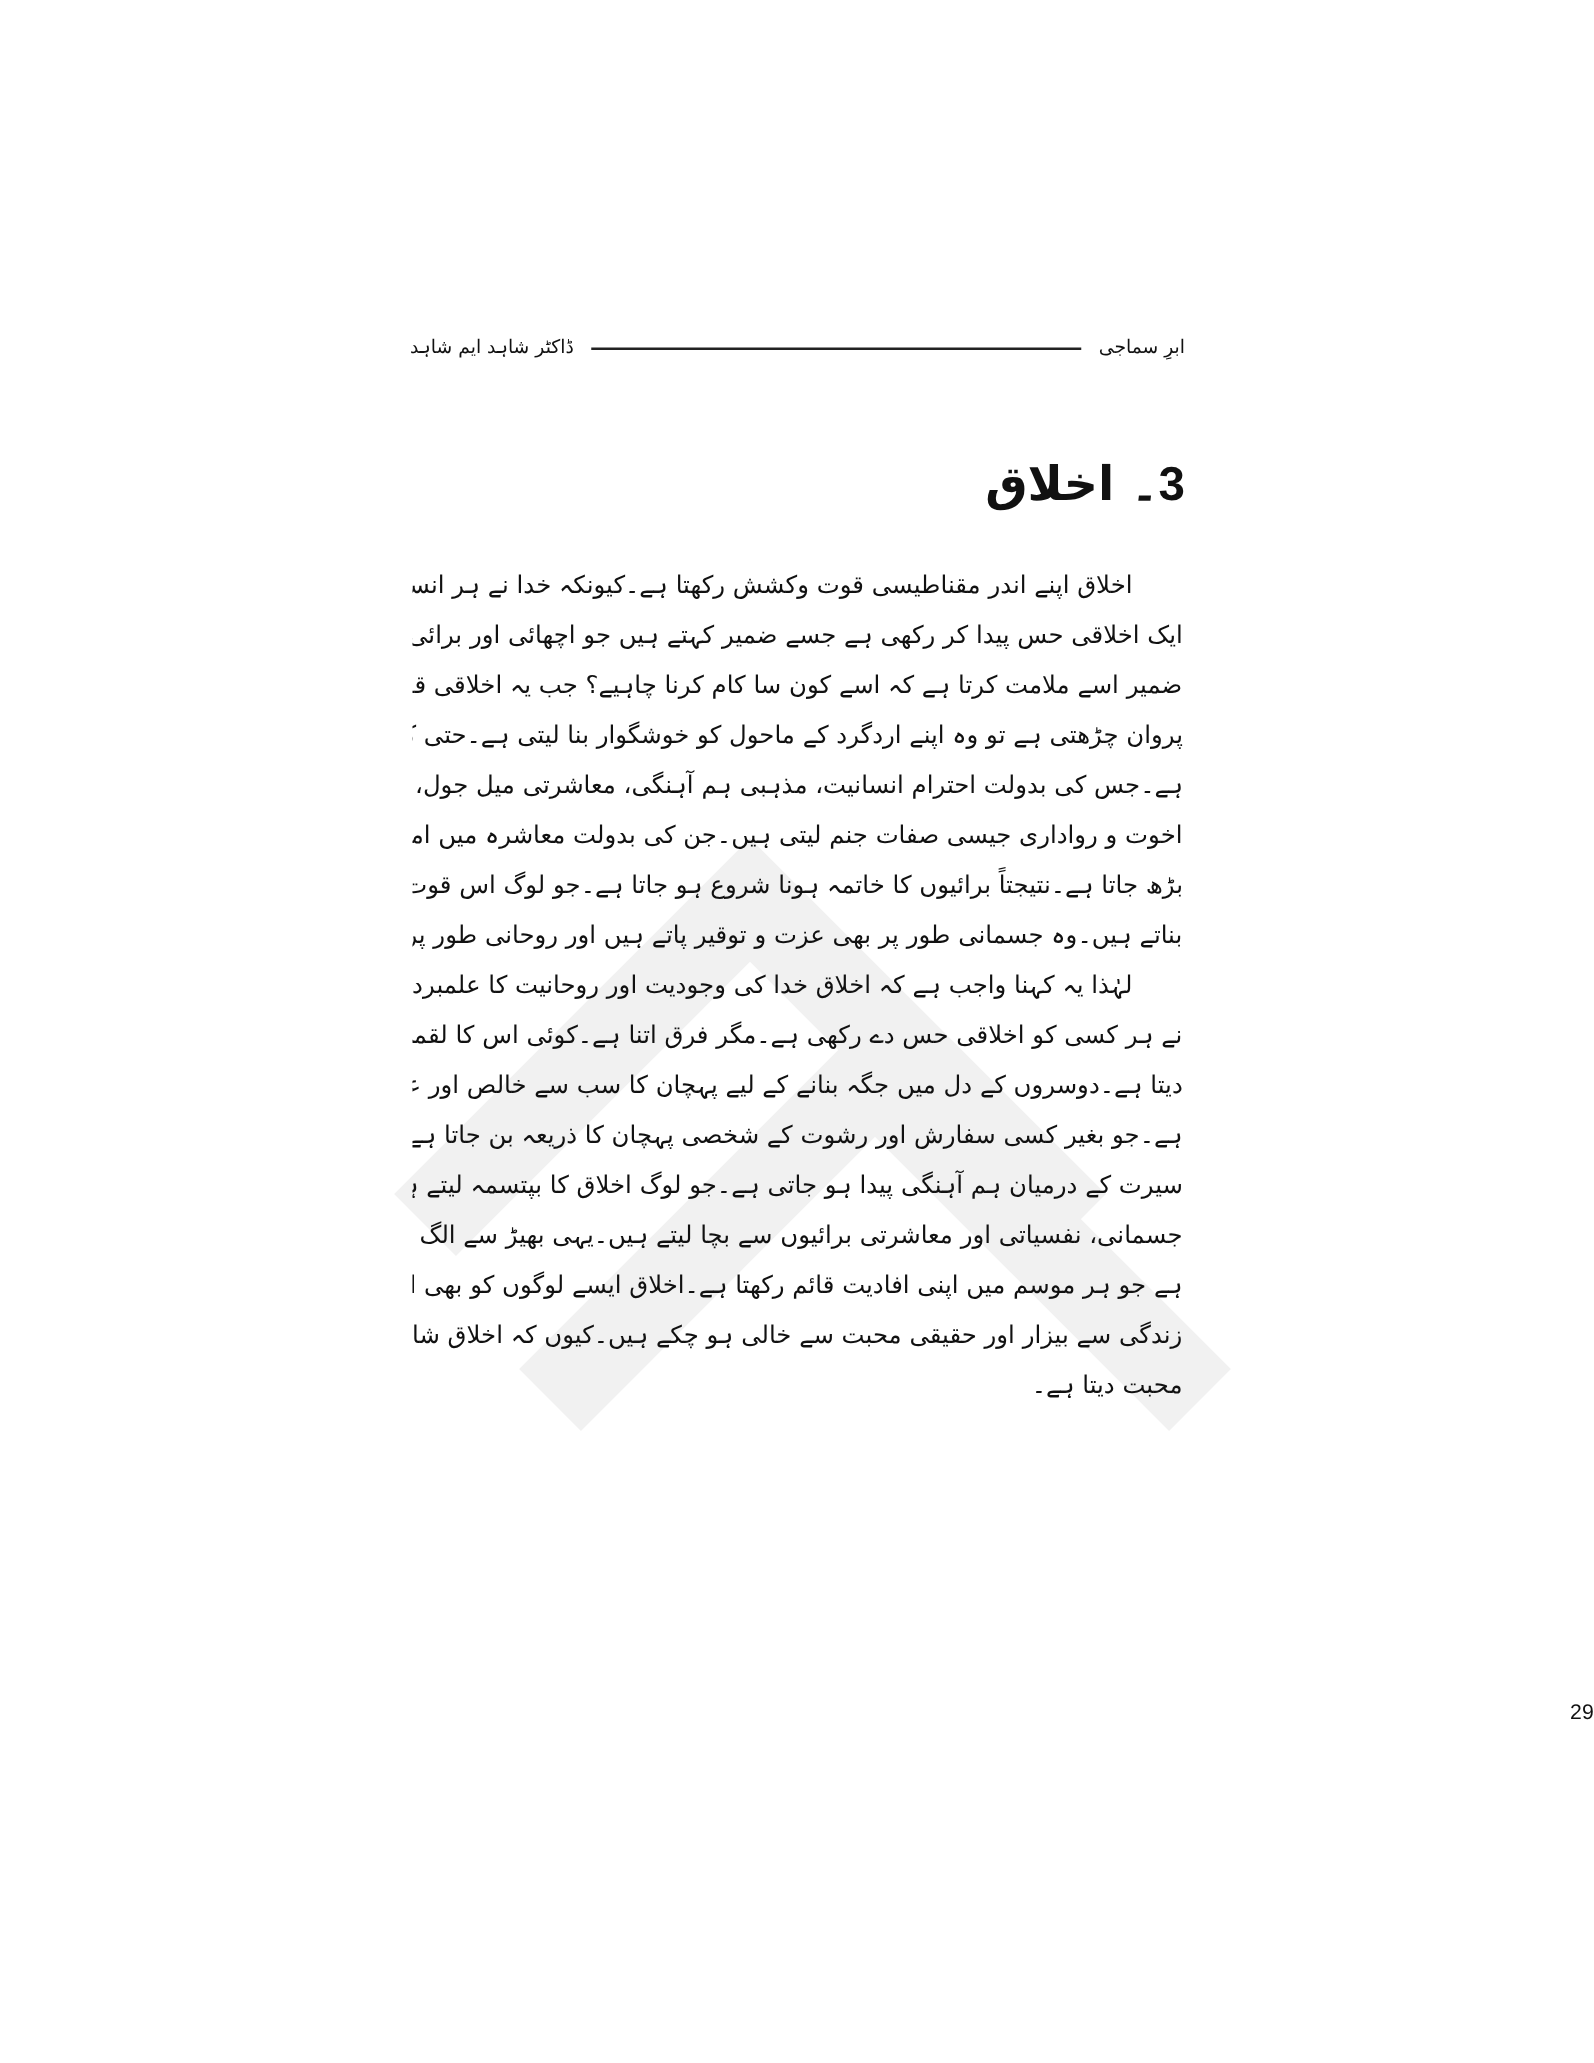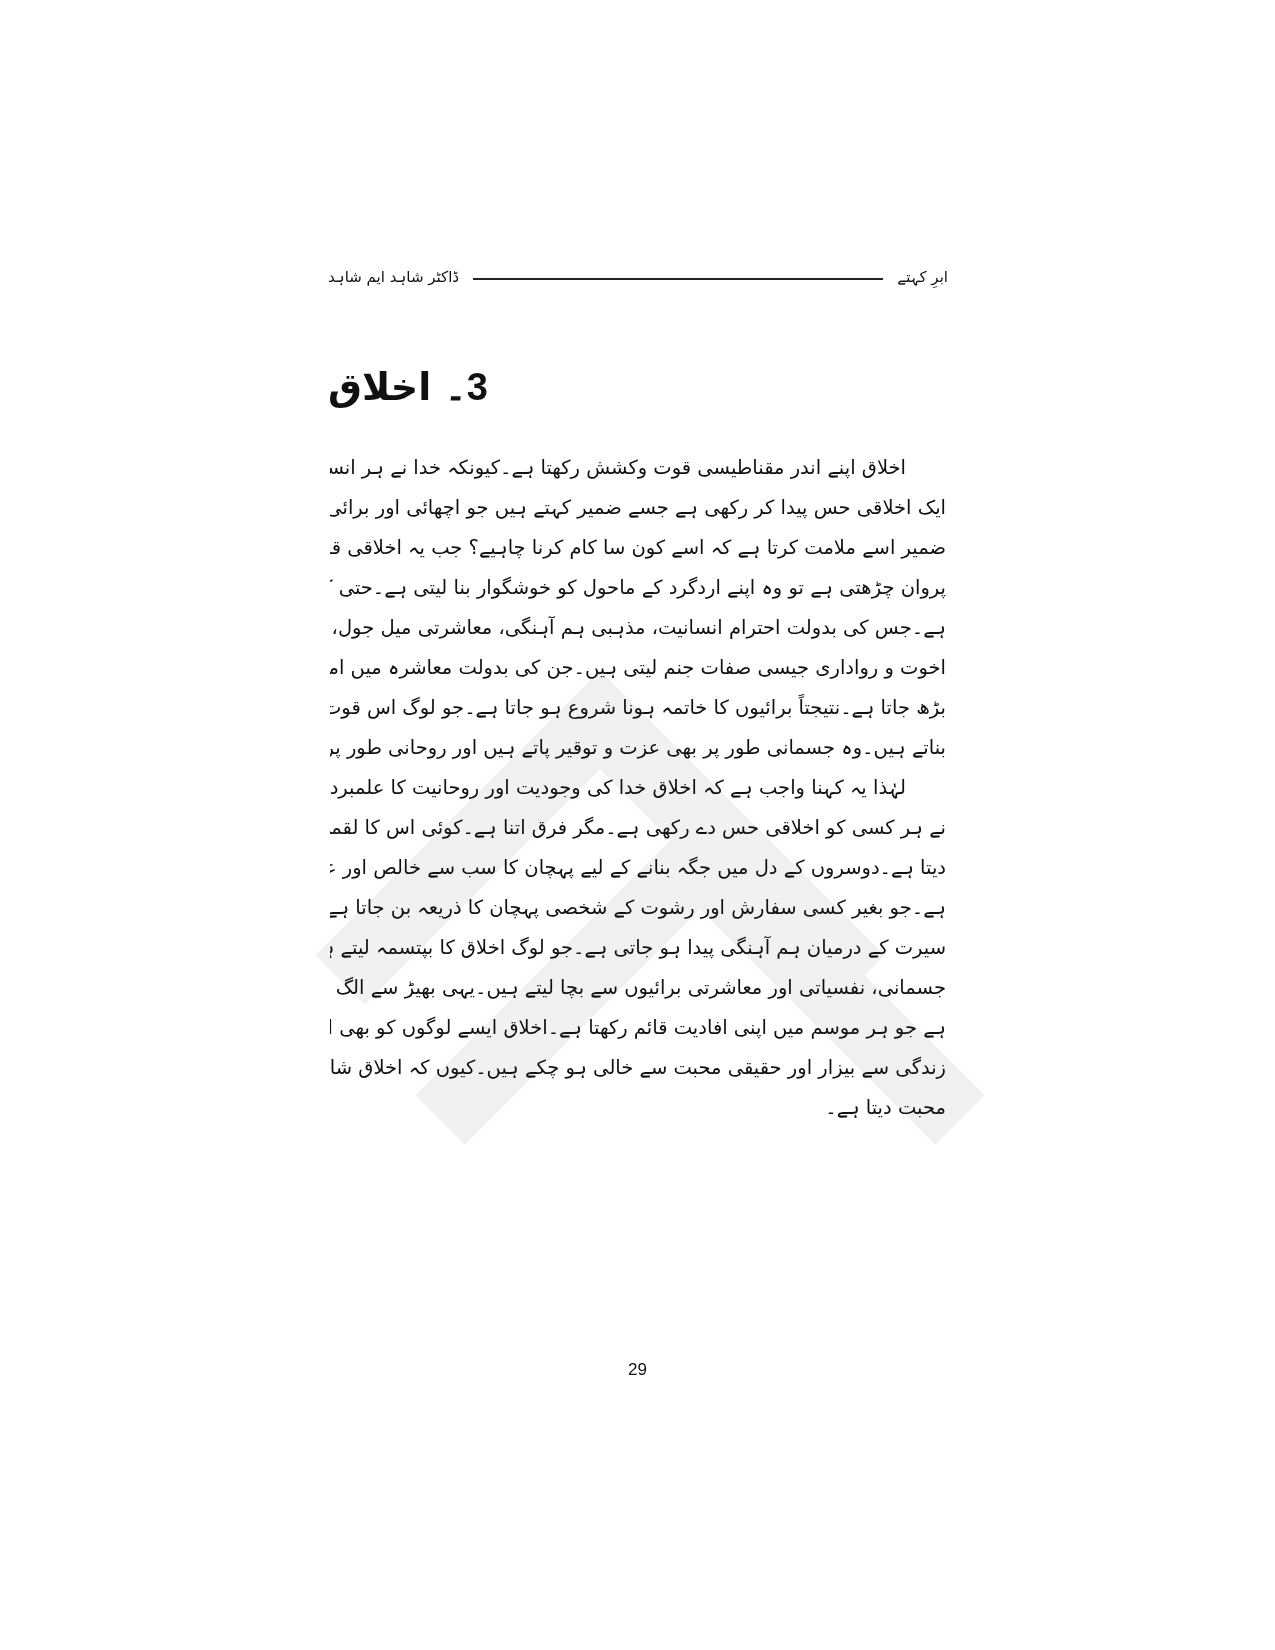--- a/index.html
+++ b/index.html
@@ -4,45 +4,45 @@
   <style>
     html, body { margin: 0; padding: 0; background: #ffffff; }
     body { width: 1275px; height: 1650px; position: relative; overflow: hidden;
            font-family: "DejaVu Sans", sans-serif; color: #111; }
     .watermark { position: absolute; left: 300px; top: 560px; width: 700px; height: 700px; pointer-events: none; }
     .running-header { position: absolute; left: 328px; top: 262px; width: 620px; height: 30px;
       direction: rtl; display: flex; align-items: center; gap: 14px; }
     .running-header .book { font-size: 15px; white-space: nowrap; }
     .running-header .rule { flex: 1; height: 2px; background: #222; margin-top: 4px; }
     .running-header .author { font-size: 15px; white-space: nowrap; }
-    .chapter-title { position: absolute; left: 328px; top: 365px; width: 620px; text-align: left;
+    .chapter-title { position: absolute; left: 328px; top: 365px; width: 620px; text-align: right;
       direction: rtl; font-size: 38px; font-weight: bold; }
     .chapter-title .num { font-family: "Liberation Sans", sans-serif; }
     .body-text { position: absolute; left: 330px; top: 448px; width: 616px; direction: rtl; }
     .para { margin: 0; font-size: 19.5px; line-height: 40px; text-align: justify; text-align-last: right; }
     .para .line { display: block; text-align: justify; text-align-last: justify; white-space: nowrap; overflow: hidden; }
     .para .line.last { text-align-last: right; }
     .para .line.indent { padding-right: 40px; }
     .para .line.lastind { padding-right: 42px; text-align-last: right; }
     .para + .para { margin-top: 0; }
-    .page-number { position: absolute; left: 0; width: 1275px; top: 1360px; text-align: center;
+    .page-number { position: absolute; left: 0; width: 1275px; top: 1360px; text-align: right;
       font-family: "Liberation Sans", sans-serif; font-size: 17px; }
   </style>
 </head>
 <body>
 
 <svg class="watermark" viewBox="0 0 700 700">
   <g fill="none" stroke="#f1f1f1" stroke-width="70" stroke-linejoin="miter">
     <path d="M40 420 L300 160 L560 420"></path>
     <path d="M140 560 L400 300 L660 560"></path>
   </g>
 </svg>
 
 <div class="running-header">
-  <span class="book">ابرِ کہتے</span>
+  <span class="book">ابرِ سماجی</span>
   <span class="rule"></span>
   <span class="author">ڈاکٹر شاہد ایم شاہد</span>
 </div>
 
 <div class="chapter-title">
   <span class="num">3۔</span>
   <span>اخلاق</span>
 </div>
 
 <div class="body-text">

